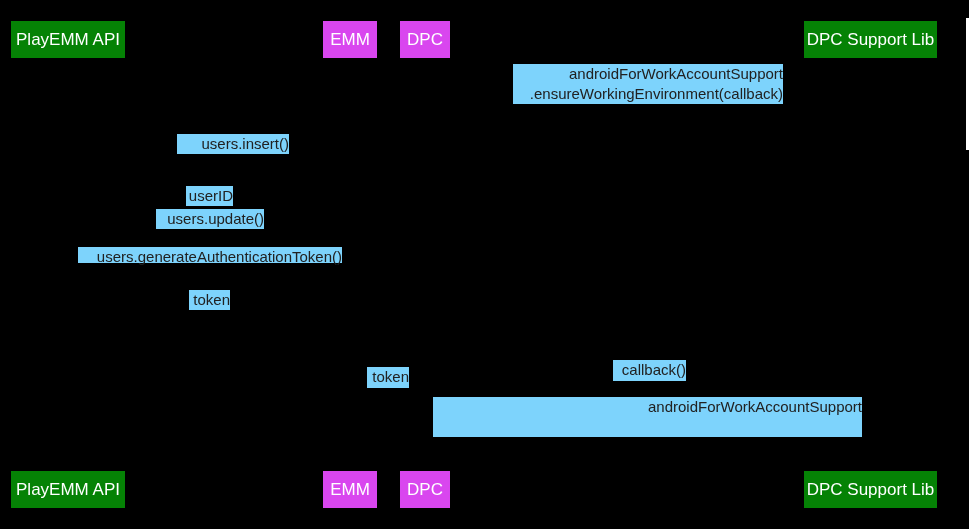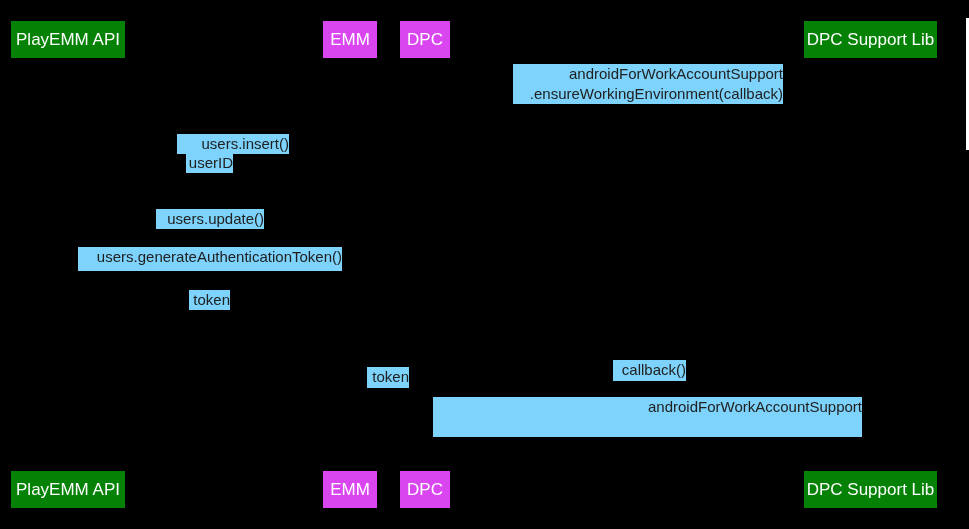--- a/index.html
+++ b/index.html
@@ -56,25 +56,25 @@
   <div class="pbox blue" style="left:400px; top:21px; width:50px;">DPC</div>
   <div class="pbox green" style="left:804px; top:21px; width:133px;">DPC Support Lib</div>
 
   <div class="msg" style="left:513px; top:64px; width:270px; height:40px;">
     <div class="line">androidForWorkAccountSupport</div>
     <div class="line">.ensureWorkingEnvironment(callback)</div>
   </div>
 
   <div class="msg" style="left:161px; top:134px; width:112px; height:20px;margin-left:16px;">users.insert()</div>
 
-  <div class="msg" style="left:186px; top:153px; width:47px; height:20px;">userID</div>
+  <div class="msg" style="left:186px; top:186px; width:47px; height:20px;">userID</div>
 
   <div class="msg" style="left:156px; top:209px; width:108px; height:20px;">users.update()</div>
 
-  <div class="msg" style="left:78px; top:247px; width:264px; height:24px;">users.generateAuthenticationToken()</div>
+  <div class="msg" style="left:78px; top:247px; width:264px; height:16px;">users.generateAuthenticationToken()</div>
 
   <div class="msg" style="left:189px; top:290px; width:41px; height:20px;">token</div>
 
   <div class="msg" style="left:613px; top:328px; width:73px; height:21px;margin-top:32px;">callback()</div>
 
   <div class="msg" style="left:367px; top:367px; width:42px; height:21px;">token</div>
 
   <div class="msg" style="left:433px; top:397px; width:429px; height:40px;">
     <div class="line">androidForWorkAccountSupport</div>
   </div>

